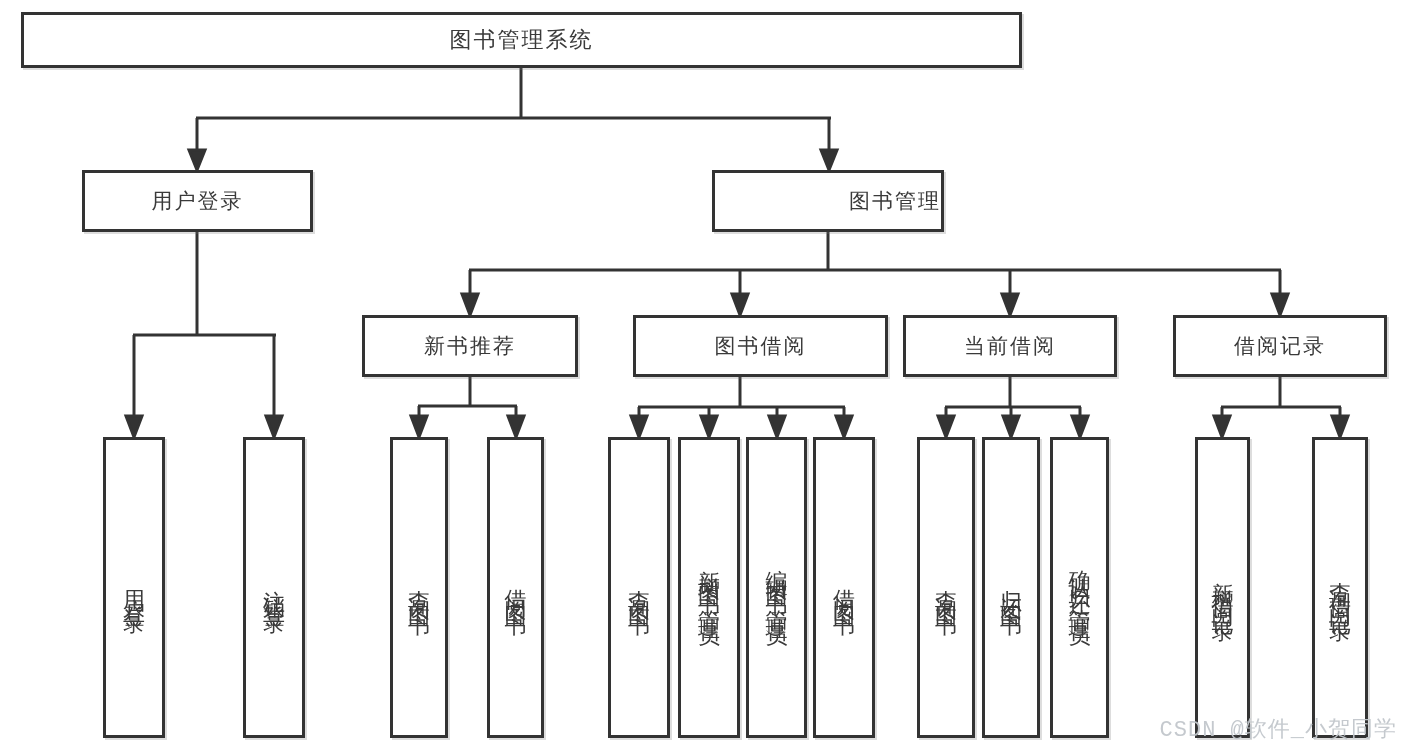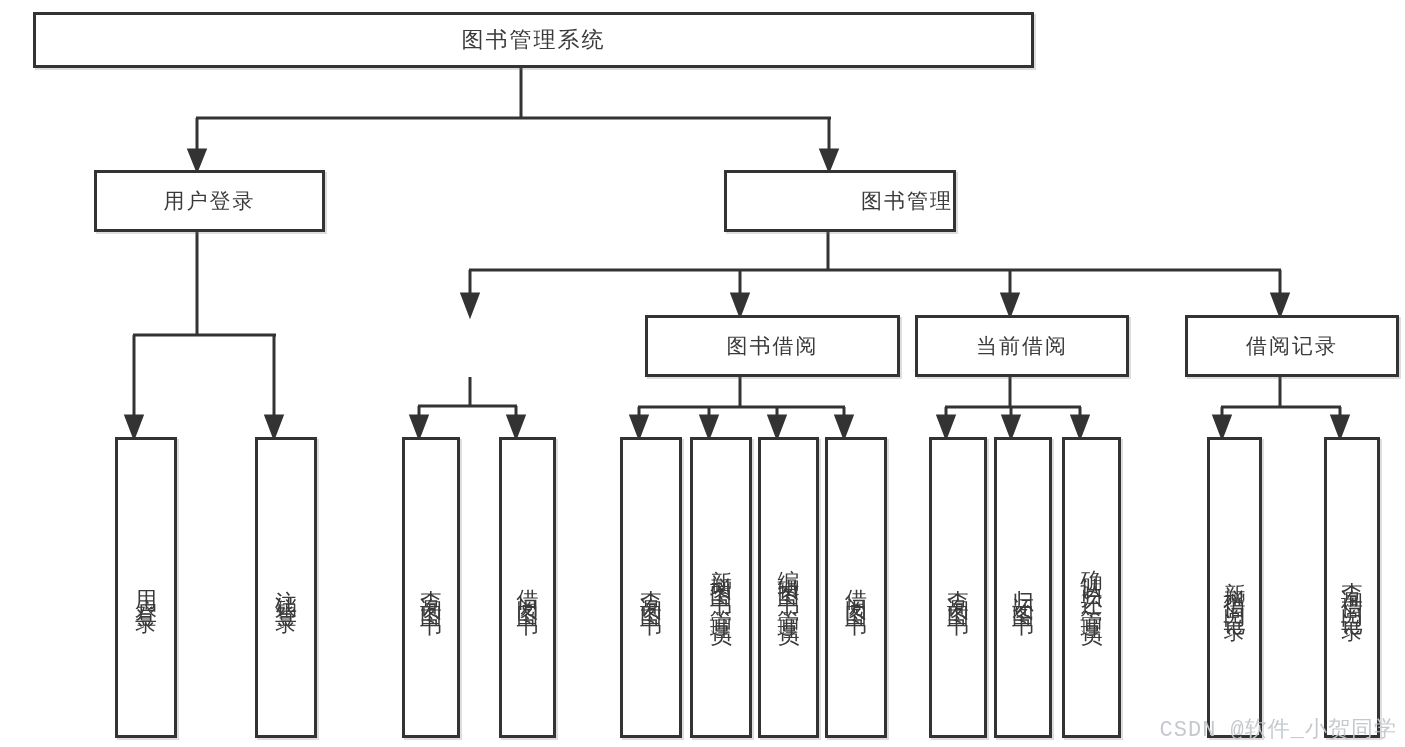--- a/index.html
+++ b/index.html
@@ -26,21 +26,20 @@
   }
   .node {
     position: absolute;
     background: var(--box-bg);
     border: 3px solid var(--line);
     display: flex;
     align-items: center;
     justify-content: center;
     color: var(--text);
     box-shadow: 2px 2px 0 rgba(120,120,120,0.25);
-    margin-left: 12px;
   }
   .hnode { font-size: 21px; letter-spacing: 2px; }
   .root-node { font-size: 22px; letter-spacing: 2px; }
   .leaf {
     font-size: 22px;
   }
   .leaf .vtext {
     writing-mode: vertical-rl;
     text-orientation: mixed;
     letter-spacing: 8px;
@@ -144,20 +143,23 @@
     <span>图书管理系统</span>
   </div>
 
   <div class="node hnode" style="left:82px; top:170px; width:231px; height:62px;">
     <span>用户登录</span>
   </div>
   <div class="node hnode" style="left:712px; top:170px; width:232px; height:62px;justify-content:flex-end;">
     <span>图书管理</span>
   </div>
 
+  <div class="node hnode" style="left:362px; top:315px; width:216px; height:62px;">
+    <span>新书推荐</span>
+  </div>
   <div class="node hnode" style="left:633px; top:315px; width:255px; height:62px;">
     <span>图书借阅</span>
   </div>
   <div class="node hnode" style="left:903px; top:315px; width:214px; height:62px;">
     <span>当前借阅</span>
   </div>
   <div class="node hnode" style="left:1173px; top:315px; width:214px; height:62px;">
     <span>借阅记录</span>
   </div>
 

